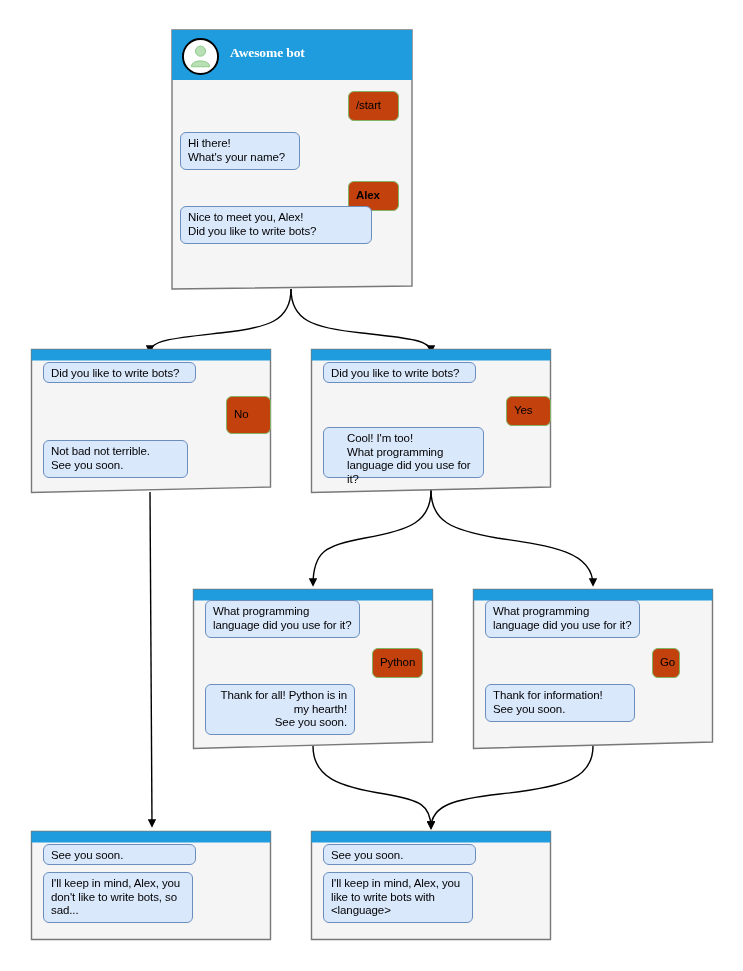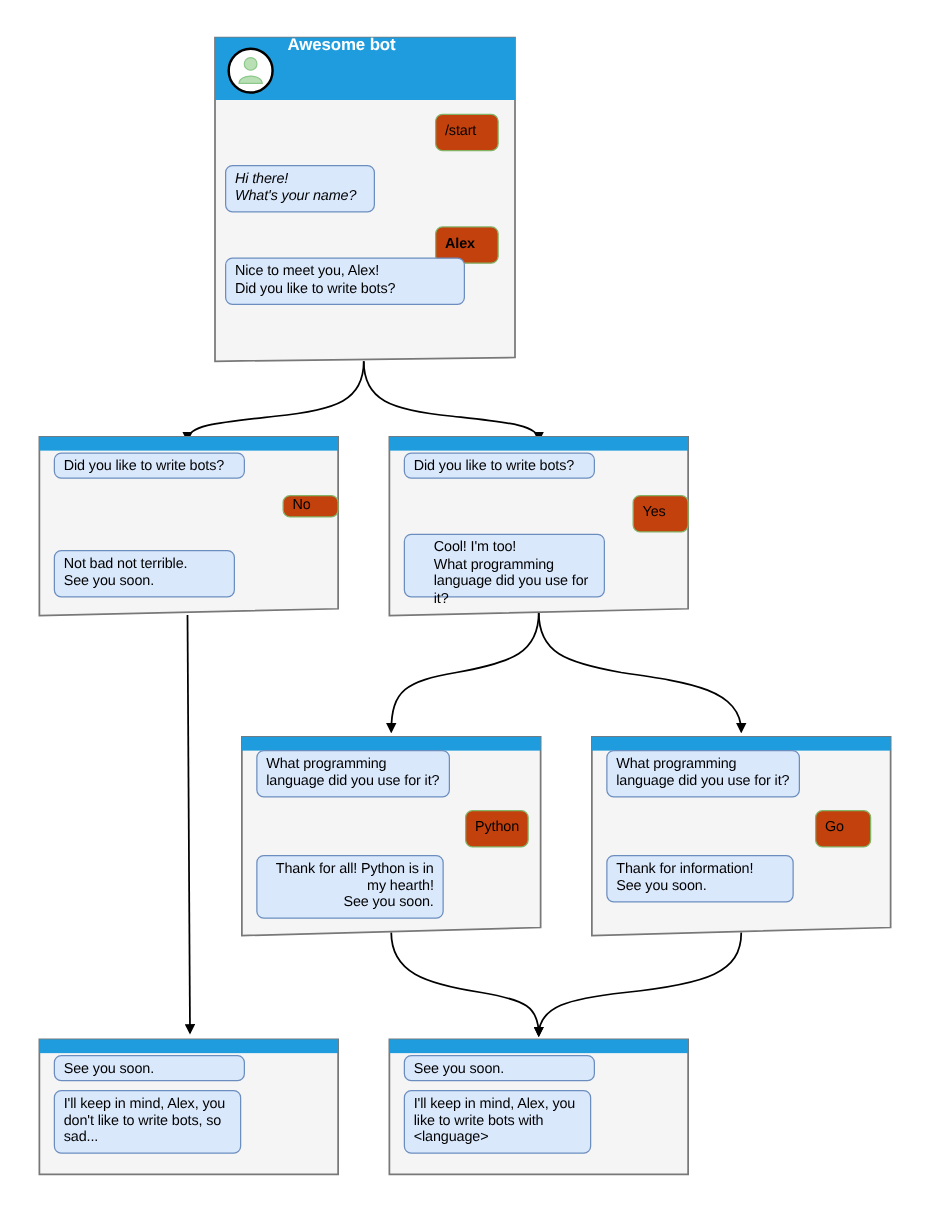--- a/index.html
+++ b/index.html
@@ -112,42 +112,42 @@
     </svg>
     <div class="card-content">
 
       <div class="avatar-wrap" style="left:11px; top:9px; width:39px; height:39px;">
         <svg viewBox="0 0 40 40" width="39" height="39">
           <circle cx="20" cy="20" r="18" fill="#ffffff" stroke="#000000" stroke-width="2"></circle>
           <circle cx="20" cy="14.5" r="5.2" fill="#b9dfb4" stroke="#8cc98a" stroke-width="1"></circle>
           <path d="M 10.5 30.5 C 10.5 22.5, 29.5 22.5, 29.5 30.5 Z" fill="#b9dfb4" stroke="#8cc98a" stroke-width="1"></path>
         </svg>
       </div>
-      <div class="hdr-title" style="left:60px; top:0;">Awesome bot</div>
+      <div class="hdr-title" style="left:60px; top:17px;font-family:Liberation Serif, serif;">Awesome bot</div>
 
       <div class="bubble user" style="left:178px; top:63px; width:51px; height:30px; justify-content:flex-start;">/start</div>
 
-      <div class="bubble bot" style="left:10px; top:104px; width:120px; height:38px;font-style:italic;">Hi there!
+      <div class="bubble bot" style="left:10px; top:104px; width:120px; height:38px;">Hi there!
 What's your name?</div>
 
       <div class="bubble user" style="left:178px; top:153px; width:51px; height:30px;font-weight:bold;">Alex</div>
 
       <div class="bubble bot" style="left:10px; top:178px; width:192px; height:38px;">Nice to meet you, Alex!
 Did you like to write bots?</div>
     </div>
   </div>
 
   <div class="card" style="left:30px; top:348px; width:242px; height:146px;">
     <svg class="card-shape" viewBox="0 0 242 146" preserveAspectRatio="none">
       <polygon points="1.5,1.5 240.5,1.5 240.5,139 1.5,144.5" fill="#f5f5f5" stroke="#787878" stroke-width="1.4"></polygon>
       <rect x="1.5" y="1.5" width="239" height="11" fill="#1f9cdd"></rect>
     </svg>
     <div class="card-content">
       <div class="bubble bot" style="left:13px; top:14px; width:153px; height:21px;">Did you like to write bots?</div>
-      <div class="bubble user" style="left:196px; top:48px; width:45px; height:18px;">No</div>
+      <div class="bubble user" style="left:196px; top:48px; width:45px; height:38px;">No</div>
       <div class="bubble bot" style="left:13px; top:92px; width:145px; height:38px;">Not bad not terrible.
 See you soon.</div>
     </div>
   </div>
 
   <div class="card" style="left:310px; top:348px; width:242px; height:146px;">
     <svg class="card-shape" viewBox="0 0 242 146" preserveAspectRatio="none">
       <polygon points="1.5,1.5 240.5,1.5 240.5,139 1.5,144.5" fill="#f5f5f5" stroke="#787878" stroke-width="1.4"></polygon>
       <rect x="1.5" y="1.5" width="239" height="11" fill="#1f9cdd"></rect>
     </svg>
@@ -176,21 +176,21 @@
   </div>
 
   <div class="card" style="left:472px; top:588px; width:242px; height:162px;">
     <svg class="card-shape" viewBox="0 0 242 162" preserveAspectRatio="none">
       <polygon points="1.5,1.5 240.5,1.5 240.5,154 1.5,160.5" fill="#f5f5f5" stroke="#787878" stroke-width="1.4"></polygon>
       <rect x="1.5" y="1.5" width="239" height="11" fill="#1f9cdd"></rect>
     </svg>
     <div class="card-content">
       <div class="bubble bot" style="left:13px; top:12px; width:155px; height:38px;">What programming
 language did you use for it?</div>
-      <div class="bubble user" style="left:180px; top:60px; width:45px; height:30px;">Go</div>
+      <div class="bubble user" style="left:180px; top:60px; width:28px; height:30px;">Go</div>
       <div class="bubble bot" style="left:13px; top:96px; width:150px; height:38px;">Thank for information!
 See you soon.</div>
     </div>
   </div>
 
   <div class="card" style="left:30px; top:830px; width:242px; height:111px;">
     <svg class="card-shape" viewBox="0 0 242 111" preserveAspectRatio="none">
       <polygon points="1.5,1.5 240.5,1.5 240.5,109.5 1.5,109.5" fill="#f5f5f5" stroke="#787878" stroke-width="1.4"></polygon>
       <rect x="1.5" y="1.5" width="239" height="11" fill="#1f9cdd"></rect>
     </svg>

